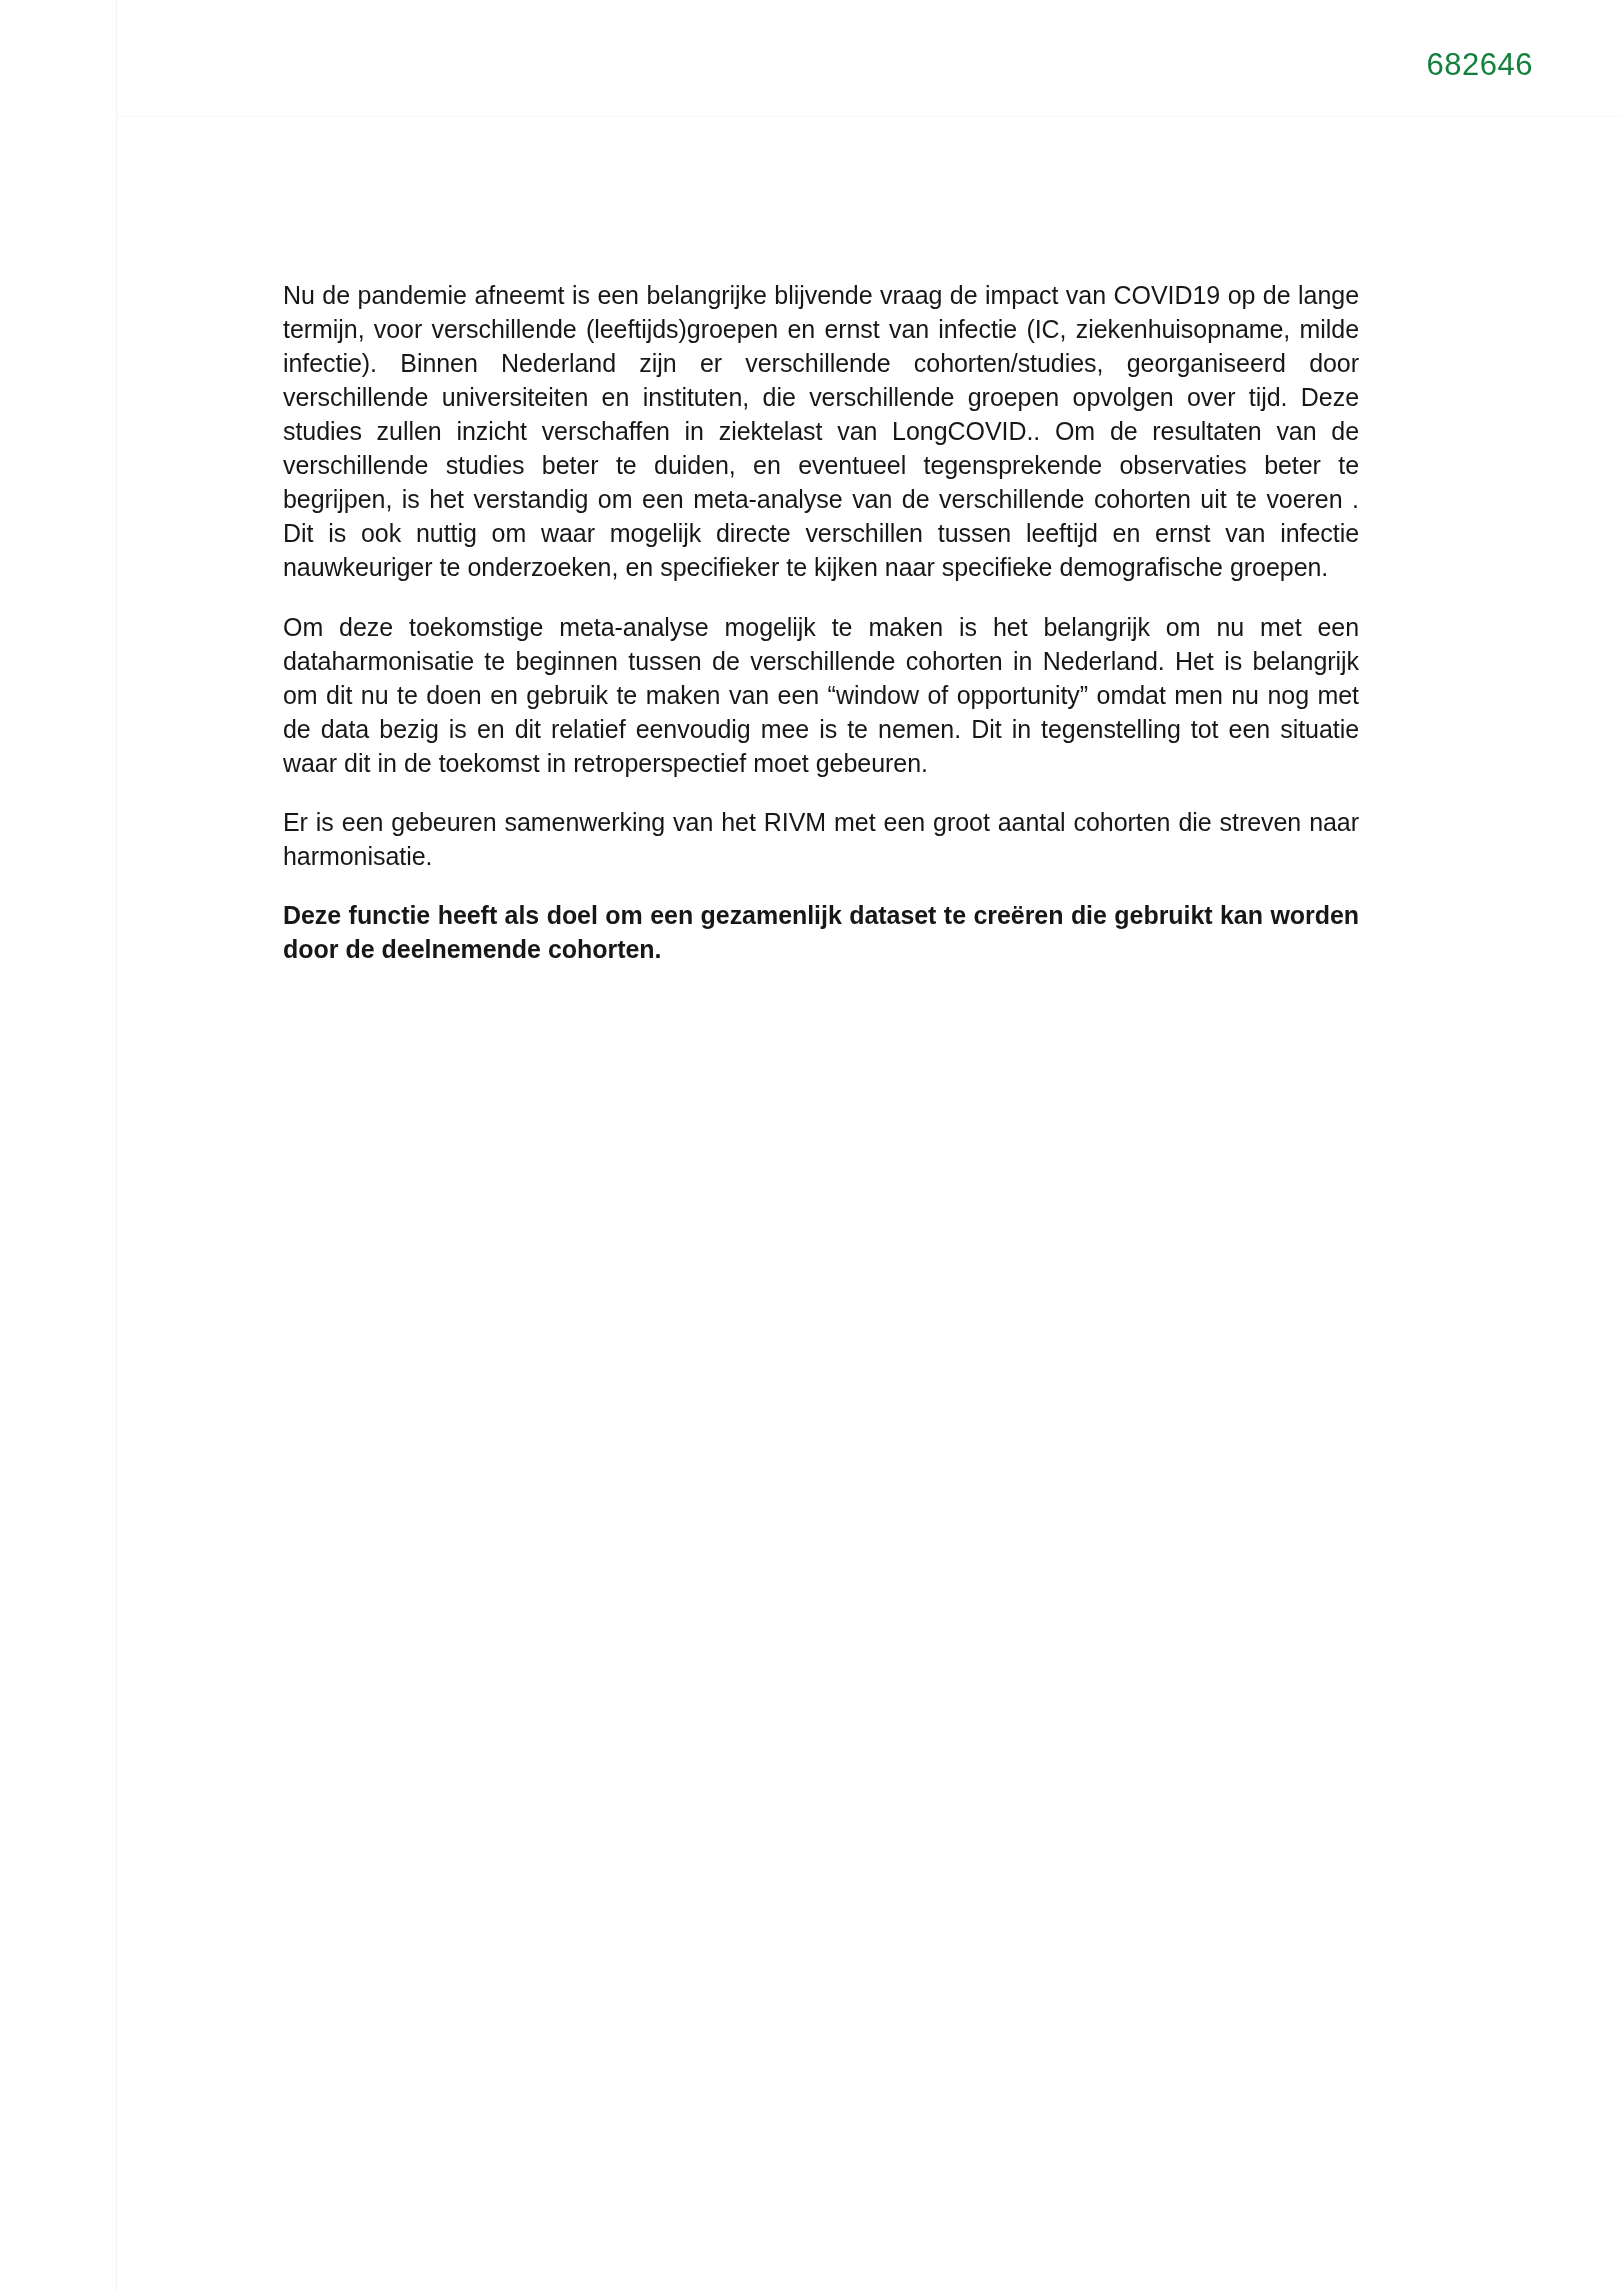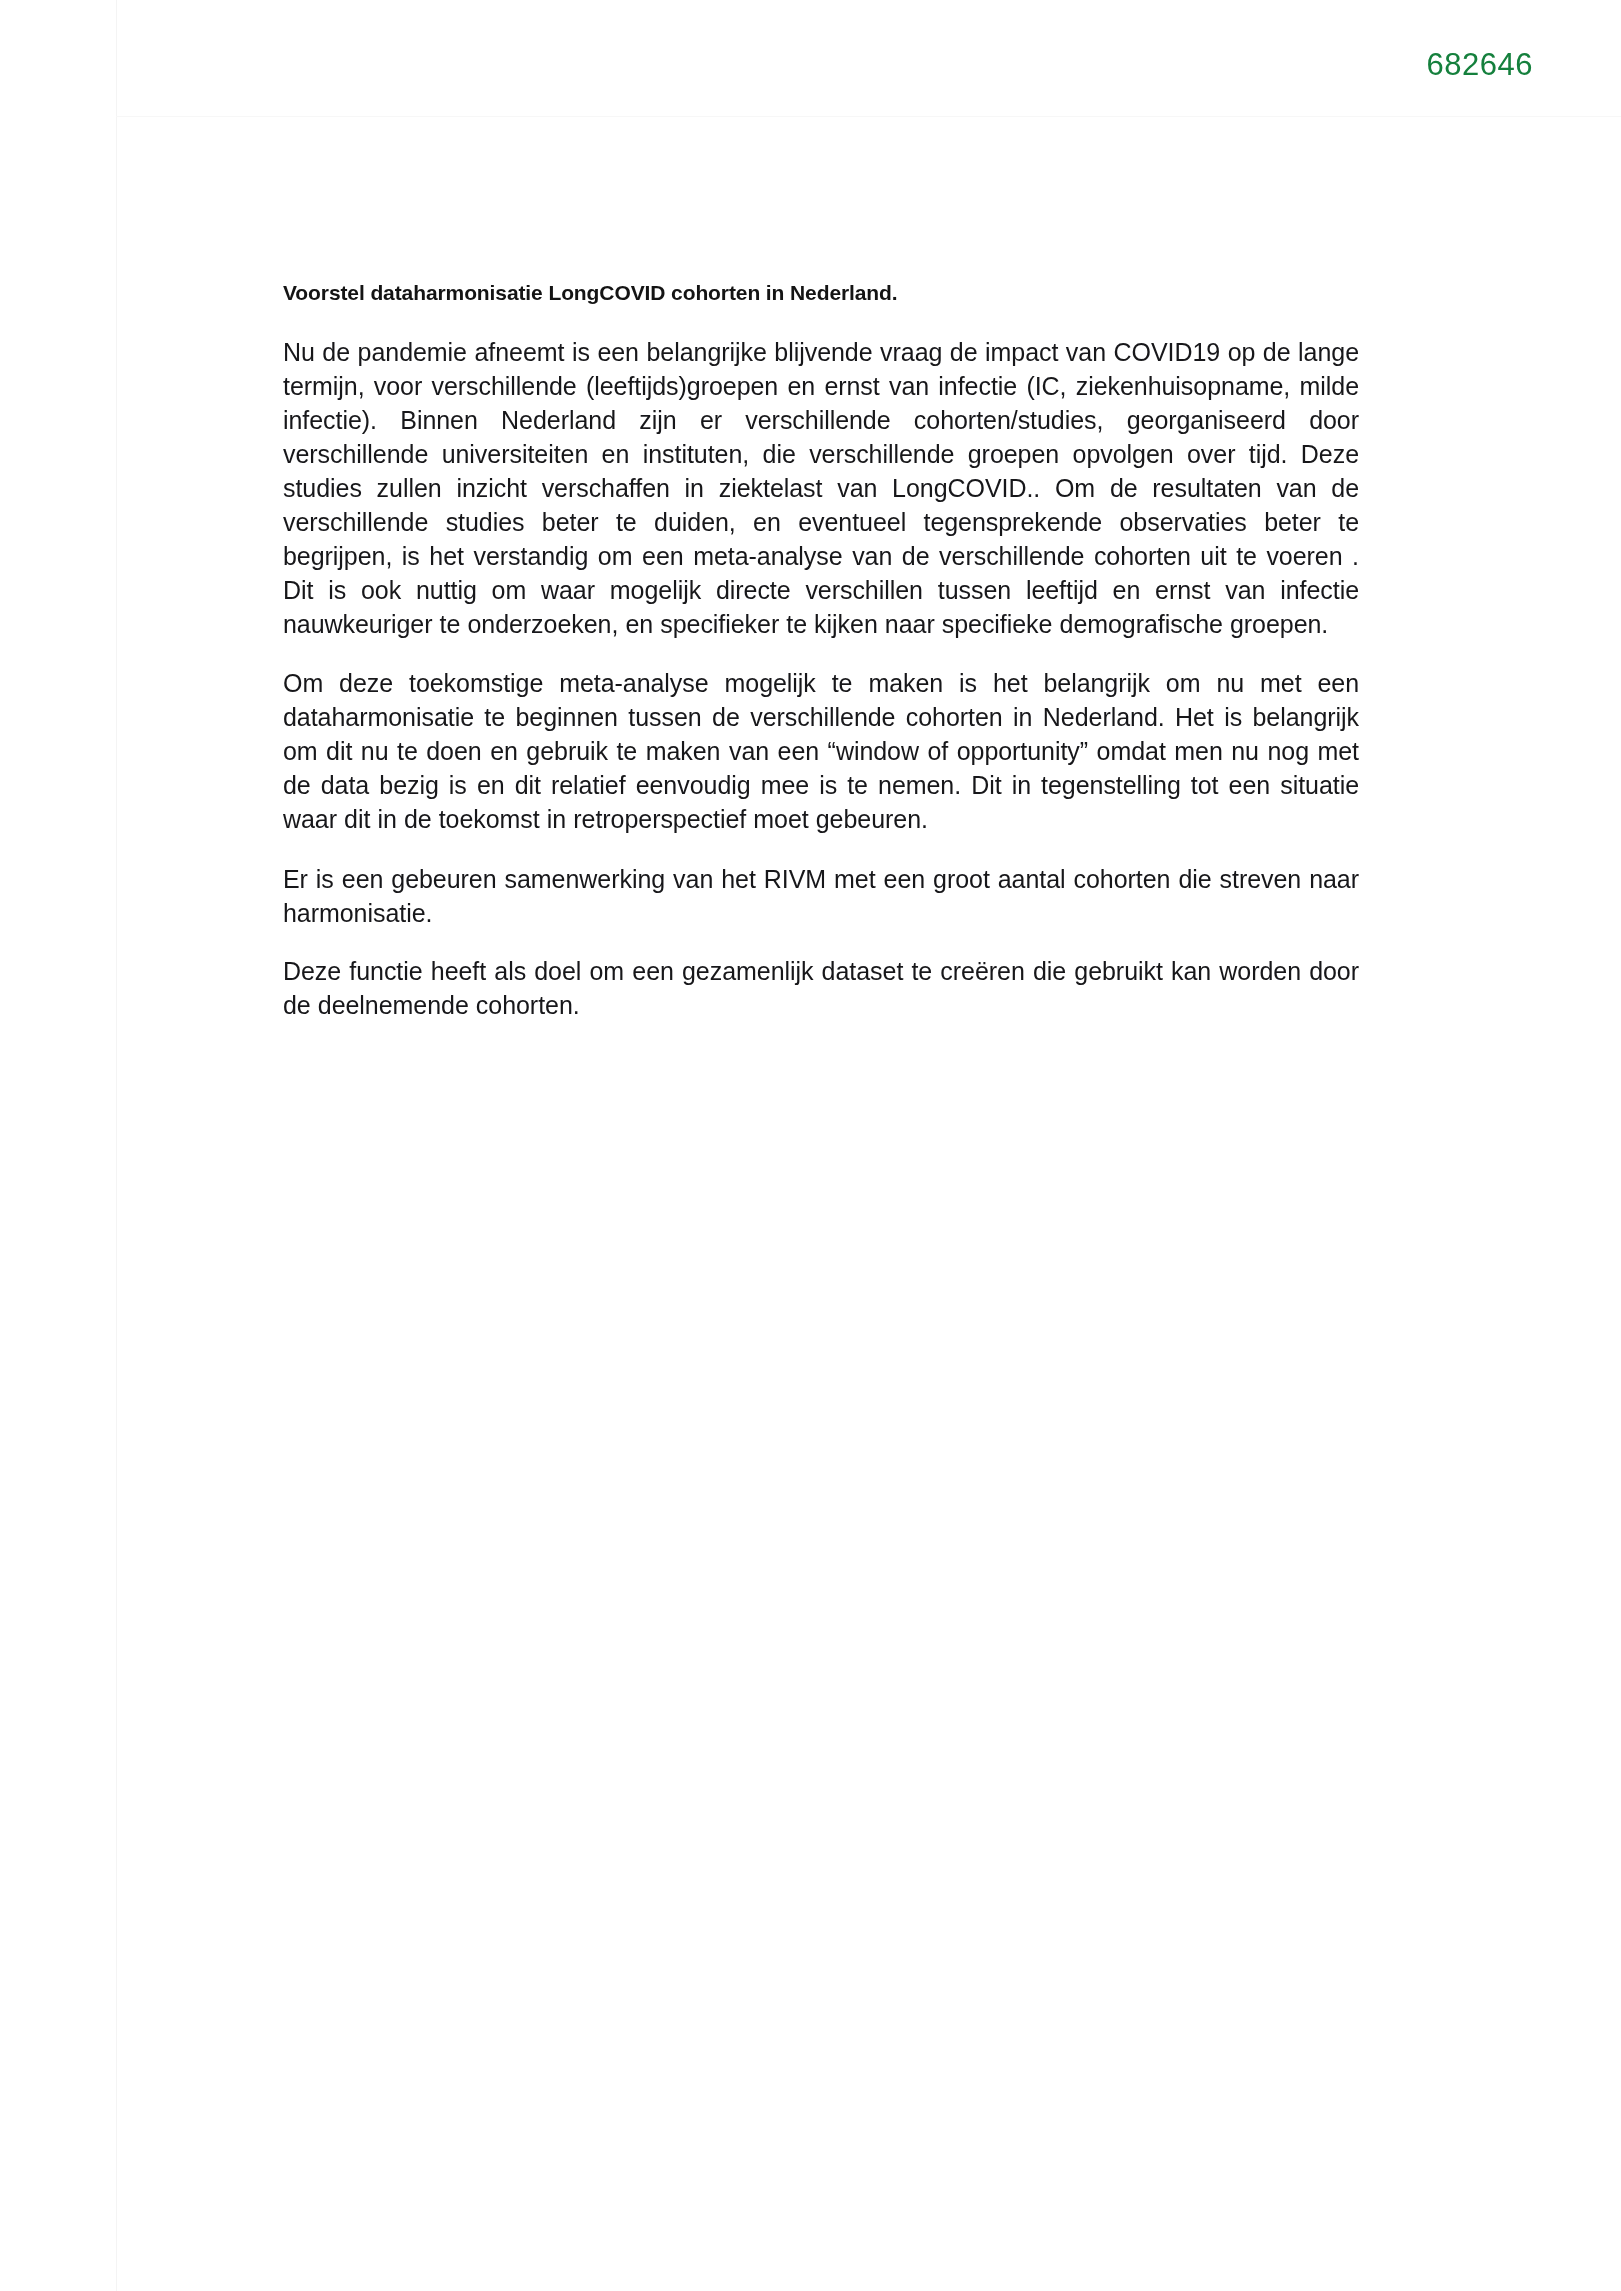--- a/index.html
+++ b/index.html
@@ -75,40 +75,40 @@
     line-height: 34px;
     letter-spacing: -0.05px;
     text-align: justify;
     text-justify: inter-word;
     margin: 0 0 25.5px 0;
     word-spacing: 0.2px;
   }
 
   .doc-para:last-child {
     margin-bottom: 0;
+    font-weight: bold;
   }
 
   
   .doc-para.compact {
     margin-bottom: 24.5px;
   }
 </style>
 </head>
 <body>
 
 <div class="page">
 
   <div class="scan-edge-left"></div>
   <div class="scan-edge-top"></div>
 
   <div class="page-number">682646</div>
 
   <div class="doc-body">
 
-    <p class="doc-title">Voorstel dataharmonisatie LongCOVID cohorten in Nederland.</p>
 
     <p class="doc-para">Nu de pandemie afneemt is een belangrijke blijvende vraag de impact van COVID19 op de lange termijn, voor verschillende (leeftijds)groepen en ernst van infectie (IC, ziekenhuisopname, milde infectie). Binnen Nederland zijn er verschillende cohorten/studies, georganiseerd door verschillende universiteiten en instituten, die verschillende groepen opvolgen over tijd. Deze studies zullen inzicht verschaffen in  ziektelast van LongCOVID.. Om de resultaten van de verschillende studies beter te duiden, en eventueel tegensprekende observaties beter te begrijpen, is het verstandig om een meta-analyse van de verschillende cohorten uit te voeren . Dit is ook nuttig  om waar mogelijk directe verschillen tussen leeftijd en ernst van infectie nauwkeuriger te onderzoeken, en specifieker te kijken naar specifieke demografische groepen.</p>
 
     <p class="doc-para">Om deze toekomstige meta-analyse mogelijk te maken is het belangrijk om nu met een dataharmonisatie te beginnen tussen de verschillende cohorten in Nederland. Het is belangrijk om dit nu te doen en gebruik te maken van een “window of opportunity” omdat men nu nog met de data bezig is en dit relatief eenvoudig mee is te nemen. Dit in tegenstelling tot een situatie waar dit in de toekomst in retroperspectief  moet gebeuren.</p>
 
     <p class="doc-para compact">Er is een gebeuren samenwerking van het RIVM met een groot aantal cohorten die streven naar harmonisatie.</p>
 
 
     <p class="doc-para">Deze functie heeft als doel om een gezamenlijk dataset te creëren die gebruikt kan worden door de deelnemende cohorten.</p>
 

